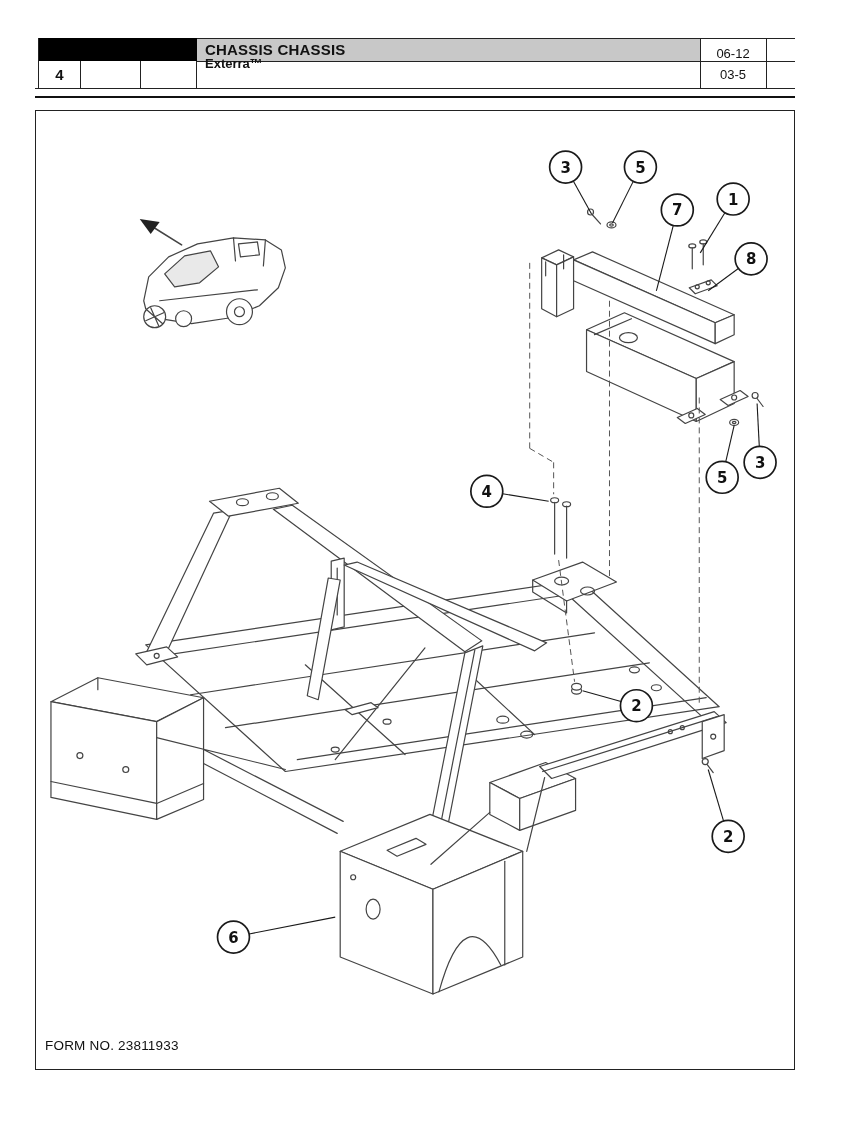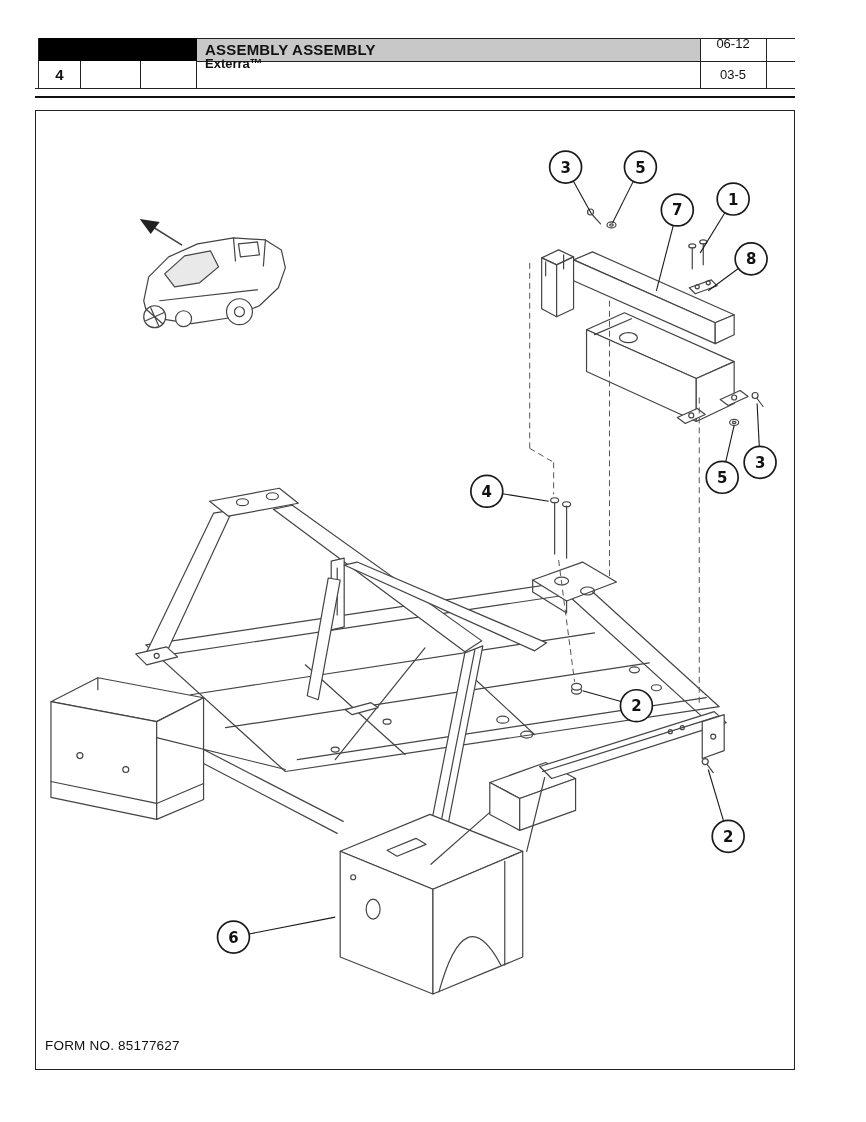--- a/index.html
+++ b/index.html
@@ -9,21 +9,21 @@
 
   
   .hl { position:absolute; height:1px; background:#222; }
   .hl.thick { height:2px; background:#111; }
   .vl { position:absolute; width:1px; background:#222; }
 
   .hdr-black { position:absolute; left:39px; top:38px; width:158px; height:23px; background:#000; }
   .hdr-title { position:absolute; left:197px; top:39px; width:503px; height:22px; background:#c8c8c8;
                font-weight:bold; font-size:15px; line-height:22px; padding-left:8px; letter-spacing:.2px; }
   .hdr-rev { position:absolute; left:700px; width:66px; text-align:center; font-size:13px; }
-  .hdr-rev-top { top:32px; height:23px; line-height:23px; }
+  .hdr-rev-top { top:42px; height:23px; line-height:23px; }
   .hdr-rev-bot { top:61px; height:27px; line-height:27px; }
   .hdr-sec { position:absolute; left:39px; top:61px; width:41px; height:27px; text-align:center;
              line-height:27px; font-weight:bold; font-size:15px; }
   .hdr-model { position:absolute; left:205px; top:50px; height:27px; line-height:27px;
                font-weight:bold; font-size:13px; }
 
   .frame { position:absolute; left:35px; top:110px; width:760px; height:960px; border:1.5px solid #222; background:#fff; }
   .frame svg { position:absolute; left:0; top:0; width:100%; height:100%; }
   .form-no { position:absolute; left:9px; bottom:16px; font-size:13.5px; letter-spacing:.2px; }
 
@@ -46,21 +46,21 @@
   <div class="hl" style="left:35px;top:88px;width:760px"></div>
   <div class="hl thick" style="left:35px;top:96px;width:760px"></div>
   <div class="vl" style="left:38px;top:38px;height:50px"></div>
   <div class="vl" style="left:80px;top:61px;height:27px"></div>
   <div class="vl" style="left:140px;top:61px;height:27px"></div>
   <div class="vl" style="left:196px;top:61px;height:27px"></div>
   <div class="vl" style="left:700px;top:38px;height:50px"></div>
   <div class="vl" style="left:766px;top:38px;height:50px"></div>
 
   <div class="hdr-black"></div>
-  <div class="hdr-title">ASSEMBLY ASSEMBLY</div>
+  <div class="hdr-title">CHASSIS CHASSIS</div>
   <div class="hdr-rev hdr-rev-top">06-12</div>
   <div class="hdr-sec">4</div>
   <div class="hdr-model">Exterra™</div>
   <div class="hdr-rev hdr-rev-bot">03-5</div>
 
   <div class="frame">
     <svg id="diagram-svg" viewBox="0 0 760 960">
 
       <g>
         <path class="s" d="M 146,134 L 114,114" style="stroke-width:1.6"></path>
@@ -227,15 +227,15 @@
           <text x="602" y="601.5" class="num">2</text>
           <line x1="689.4" y1="711.7" x2="674" y2="660" class="leader"></line>
           <circle cx="694" cy="727" r="16" class="balloon"></circle>
           <text x="694" y="732.5" class="num">2</text>
           <line x1="213.7" y1="824.9" x2="300" y2="808" class="leader"></line>
           <circle cx="198" cy="828" r="16" class="balloon"></circle>
           <text x="198" y="833.5" class="num">6</text>
         </g>
     </svg>
 
-    <div class="form-no">FORM NO. 85177627</div>
+    <div class="form-no">FORM NO. 23811933</div>
   </div>
 </div>
 
 </body></html>

